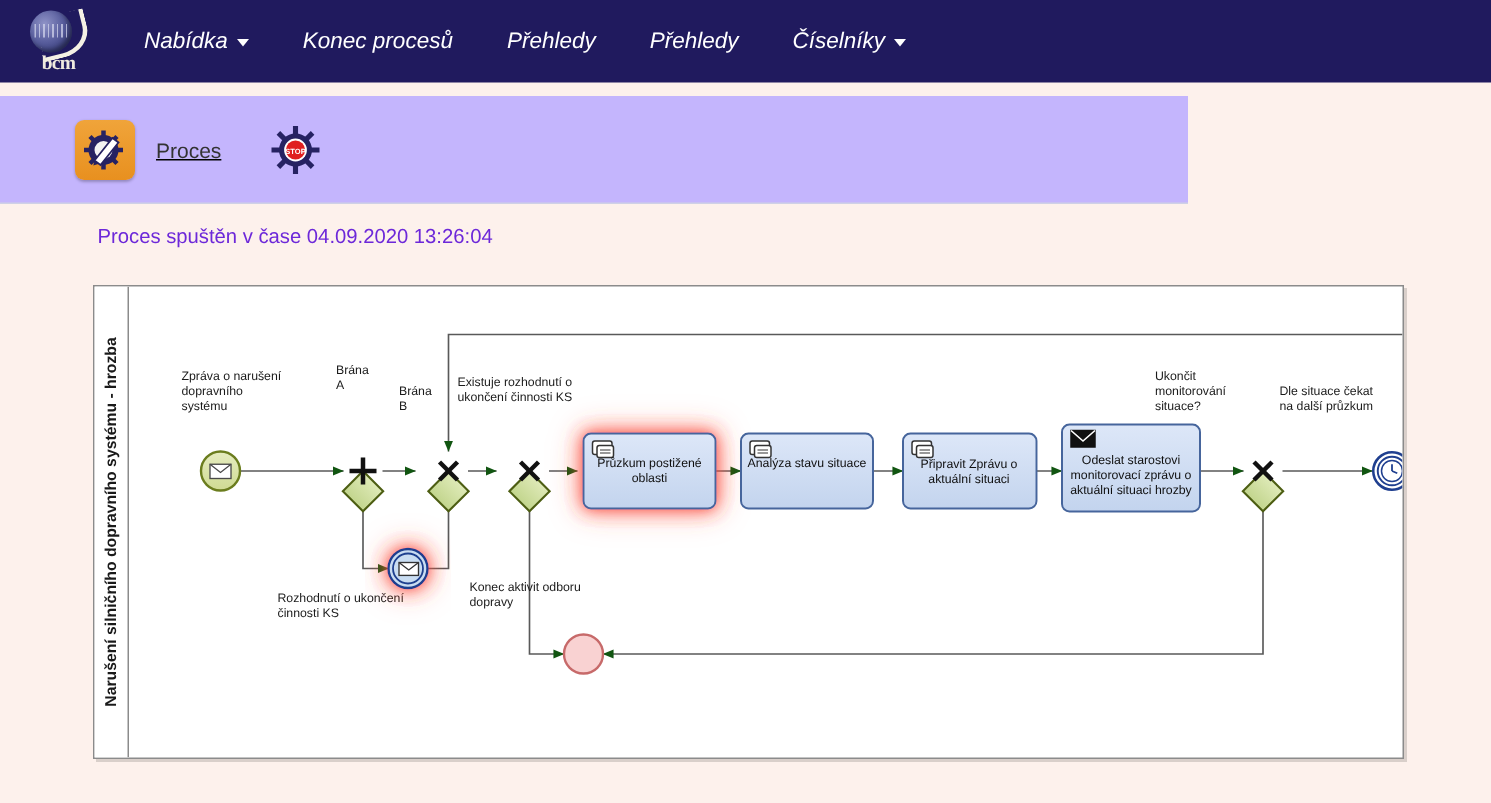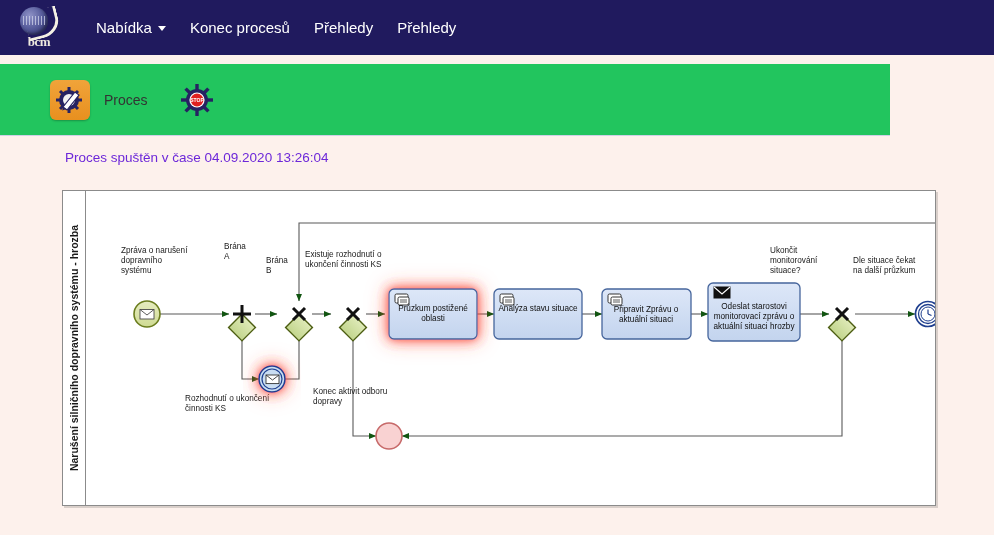--- a/index.html
+++ b/index.html
@@ -34,35 +34,35 @@
   .brand .swoosh{
     position:absolute;top:2px;left:12px;width:30px;height:26px;
     border-right:3px solid #f4f1e4;border-bottom:3px solid #f4f1e4;
     border-radius:0 0 60% 0;transform:rotate(-14deg);
   }
   .brand .bcm{
     position:absolute;bottom:-1px;left:3px;width:44px;text-align:center;
     font-size:13px;font-weight:bold;color:#efeadf;letter-spacing:-.5px;
     font-family:"Liberation Serif",serif;
   }
-  .nav-items{display:flex;align-items:flex-end;gap:0;margin-left:14px;}
+  .nav-items{display:flex;align-items:flex-end;gap:12px;margin-left:14px;font-style:italic;}
   .nav-item{
     color:#ffffff;font-size:15px;padding:6px 12px;cursor:pointer;
     display:flex;align-items:center;gap:6px;white-space:nowrap;
   }
   .caret{
     width:0;height:0;border-left:4px solid transparent;border-right:4px solid transparent;
     border-top:5px solid #ffffff;display:inline-block;margin-top:2px;
   }
 
   
   .toolbar{
-    position:absolute;left:0;top:64px;width:890px;height:71px;
-    background:#22c55e;border-bottom:1px solid #cfd1e6;
-    display:flex;align-items:center;
+    position:absolute;left:0;top:64px;width:792px;height:71px;
+    background:#c4b5fd;border-bottom:1px solid #cfd1e6;
+    display:flex;align-items:center;text-decoration:underline;
   }
   .tool-proc{
     margin-left:50px;width:40px;height:40px;border-radius:6px;
     background:linear-gradient(#f0a43a,#e8901f);
     display:flex;align-items:center;justify-content:center;cursor:pointer;
     box-shadow:0 1px 2px rgba(0,0,0,.25);
   }
   .tool-label{margin-left:14px;font-size:14px;color:#333;}
   .tool-stop{
     margin-left:30px;width:38px;height:38px;
@@ -110,20 +110,24 @@
       <span class="caret"></span>
     </div>
     <div class="nav-item">
       <span>Konec procesů</span>
     </div>
     <div class="nav-item">
       <span>Přehledy</span>
     </div>
     <div class="nav-item">
       <span>Přehledy</span>
+    </div>
+    <div class="nav-item">
+      <span>Číselníky</span>
+      <span class="caret"></span>
     </div>
   </div>
 </div>
 
 <div class="toolbar">
   <div class="tool-proc">
     <svg width="30" height="30" viewBox="0 0 30 30">
       <g fill="#262262">
         <circle cx="14" cy="15" r="10"></circle>
         <g stroke="#262262" stroke-width="3">

